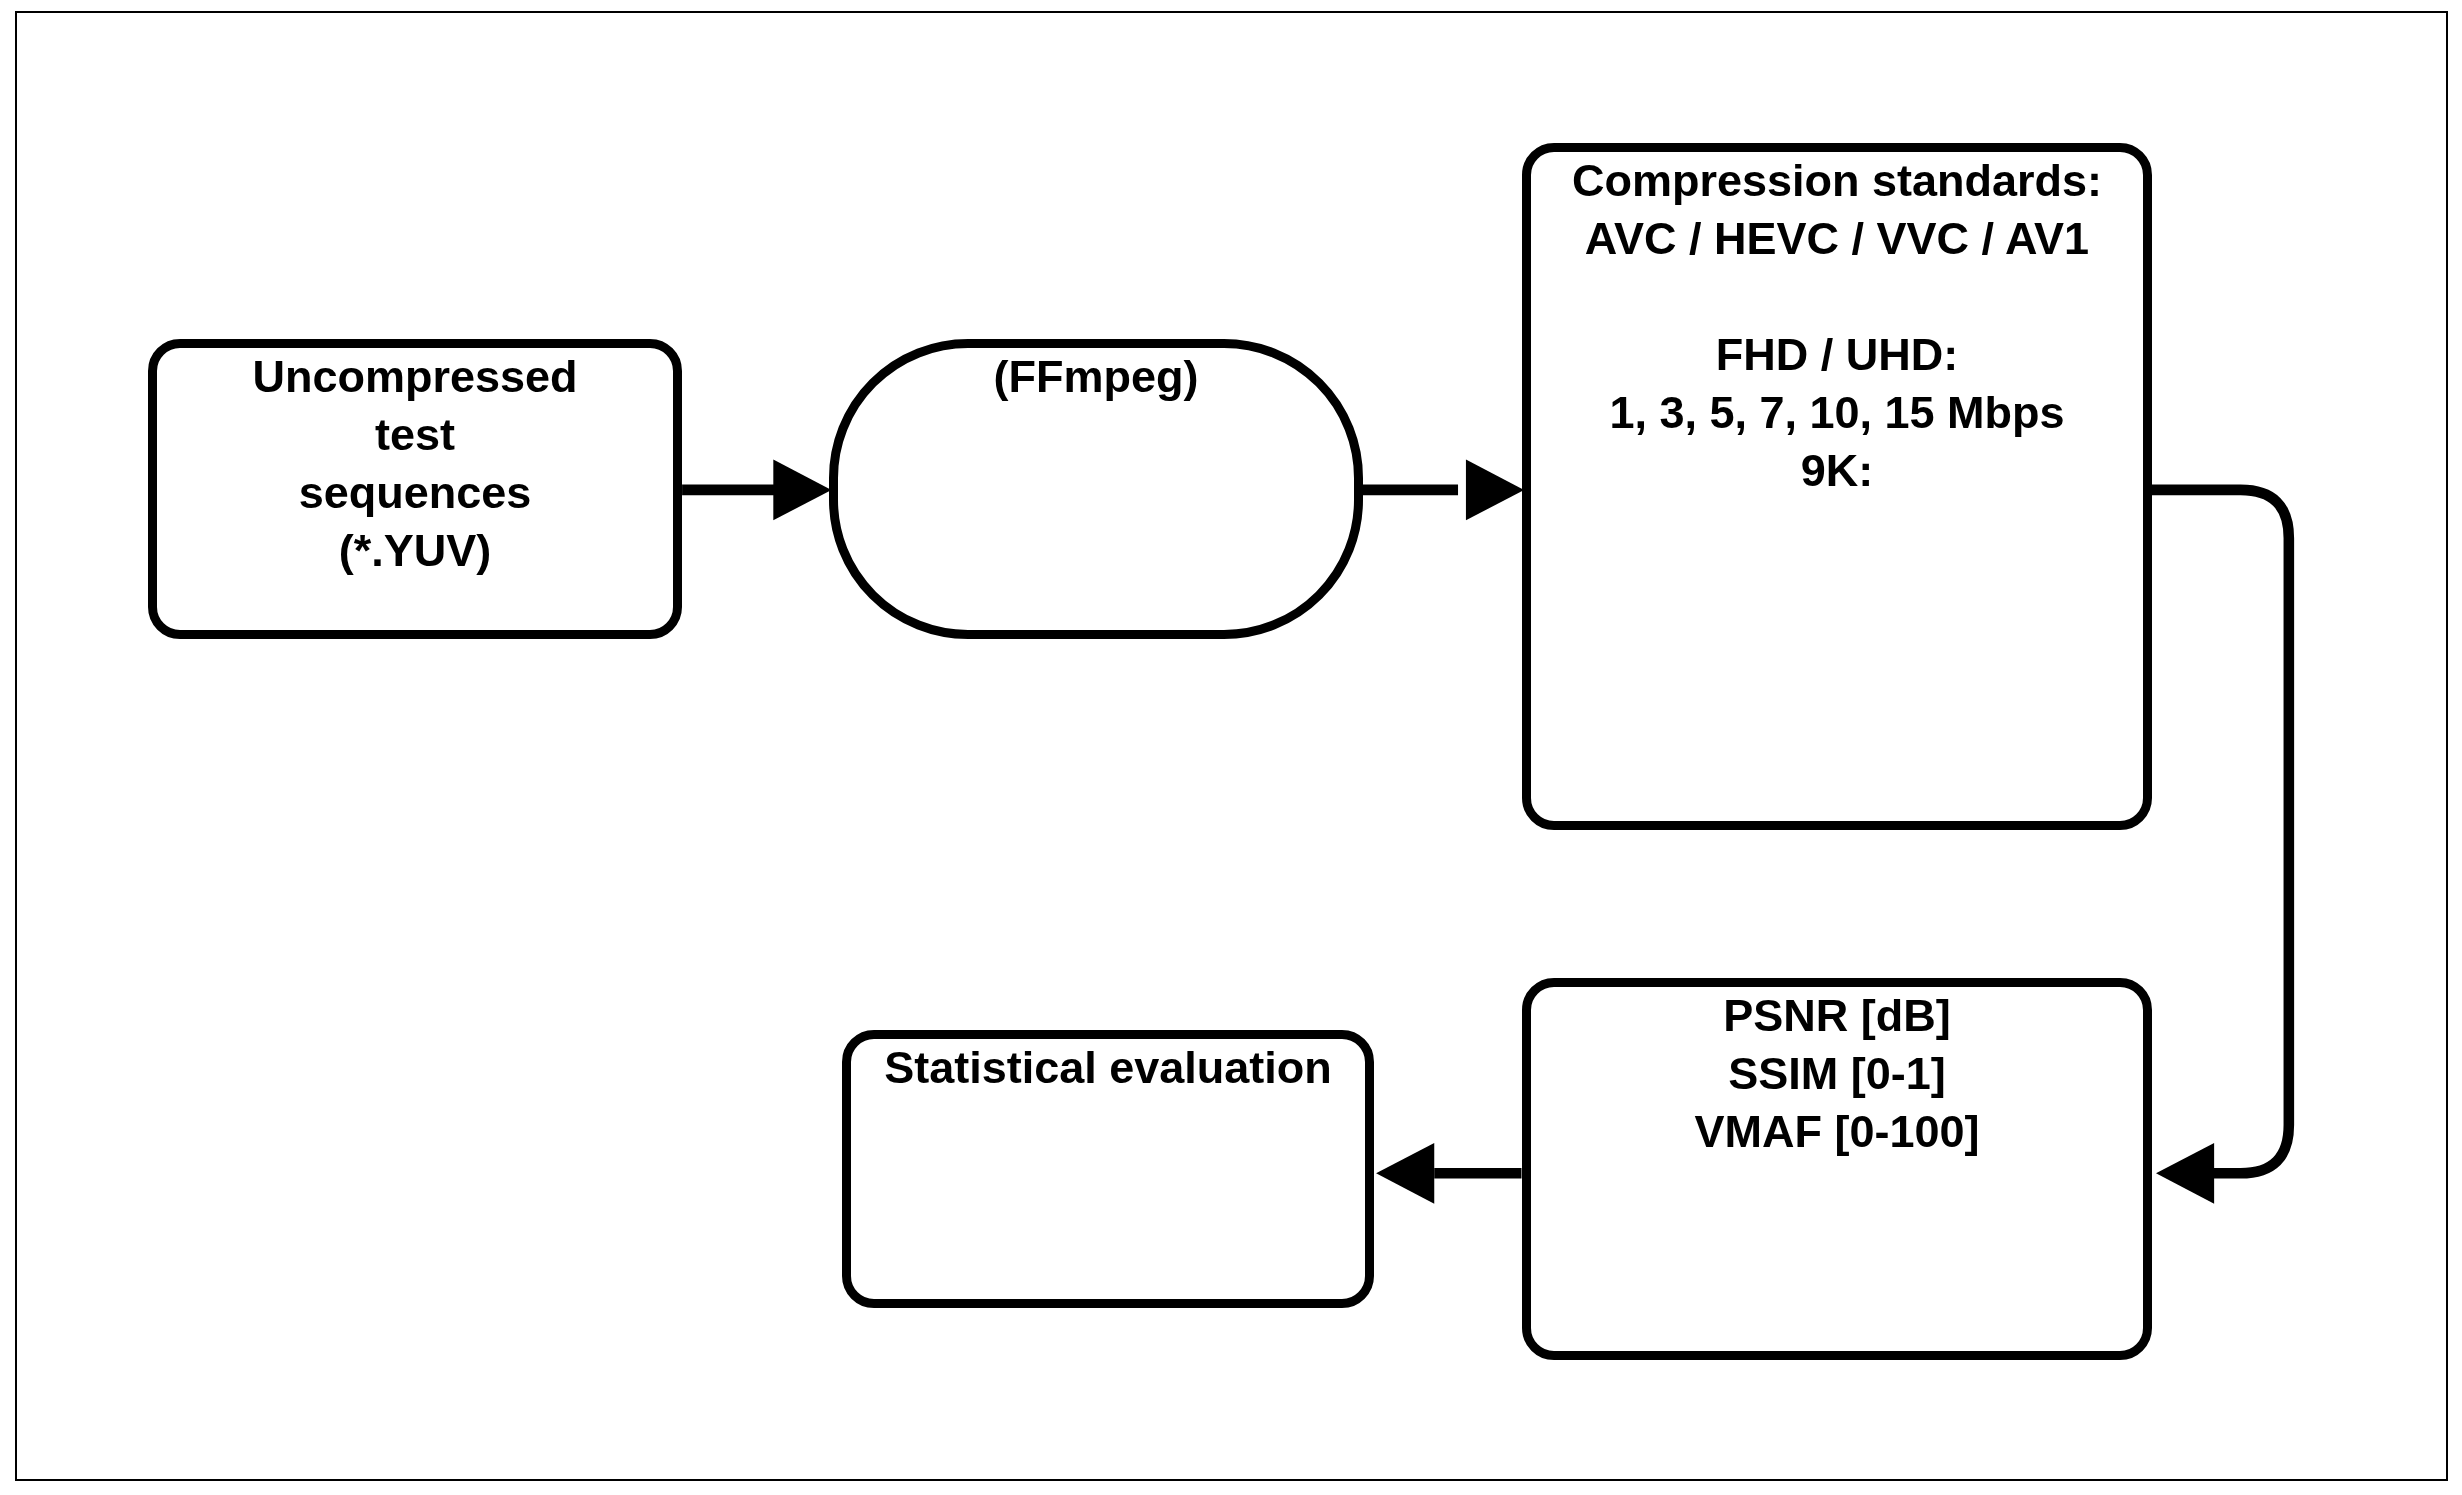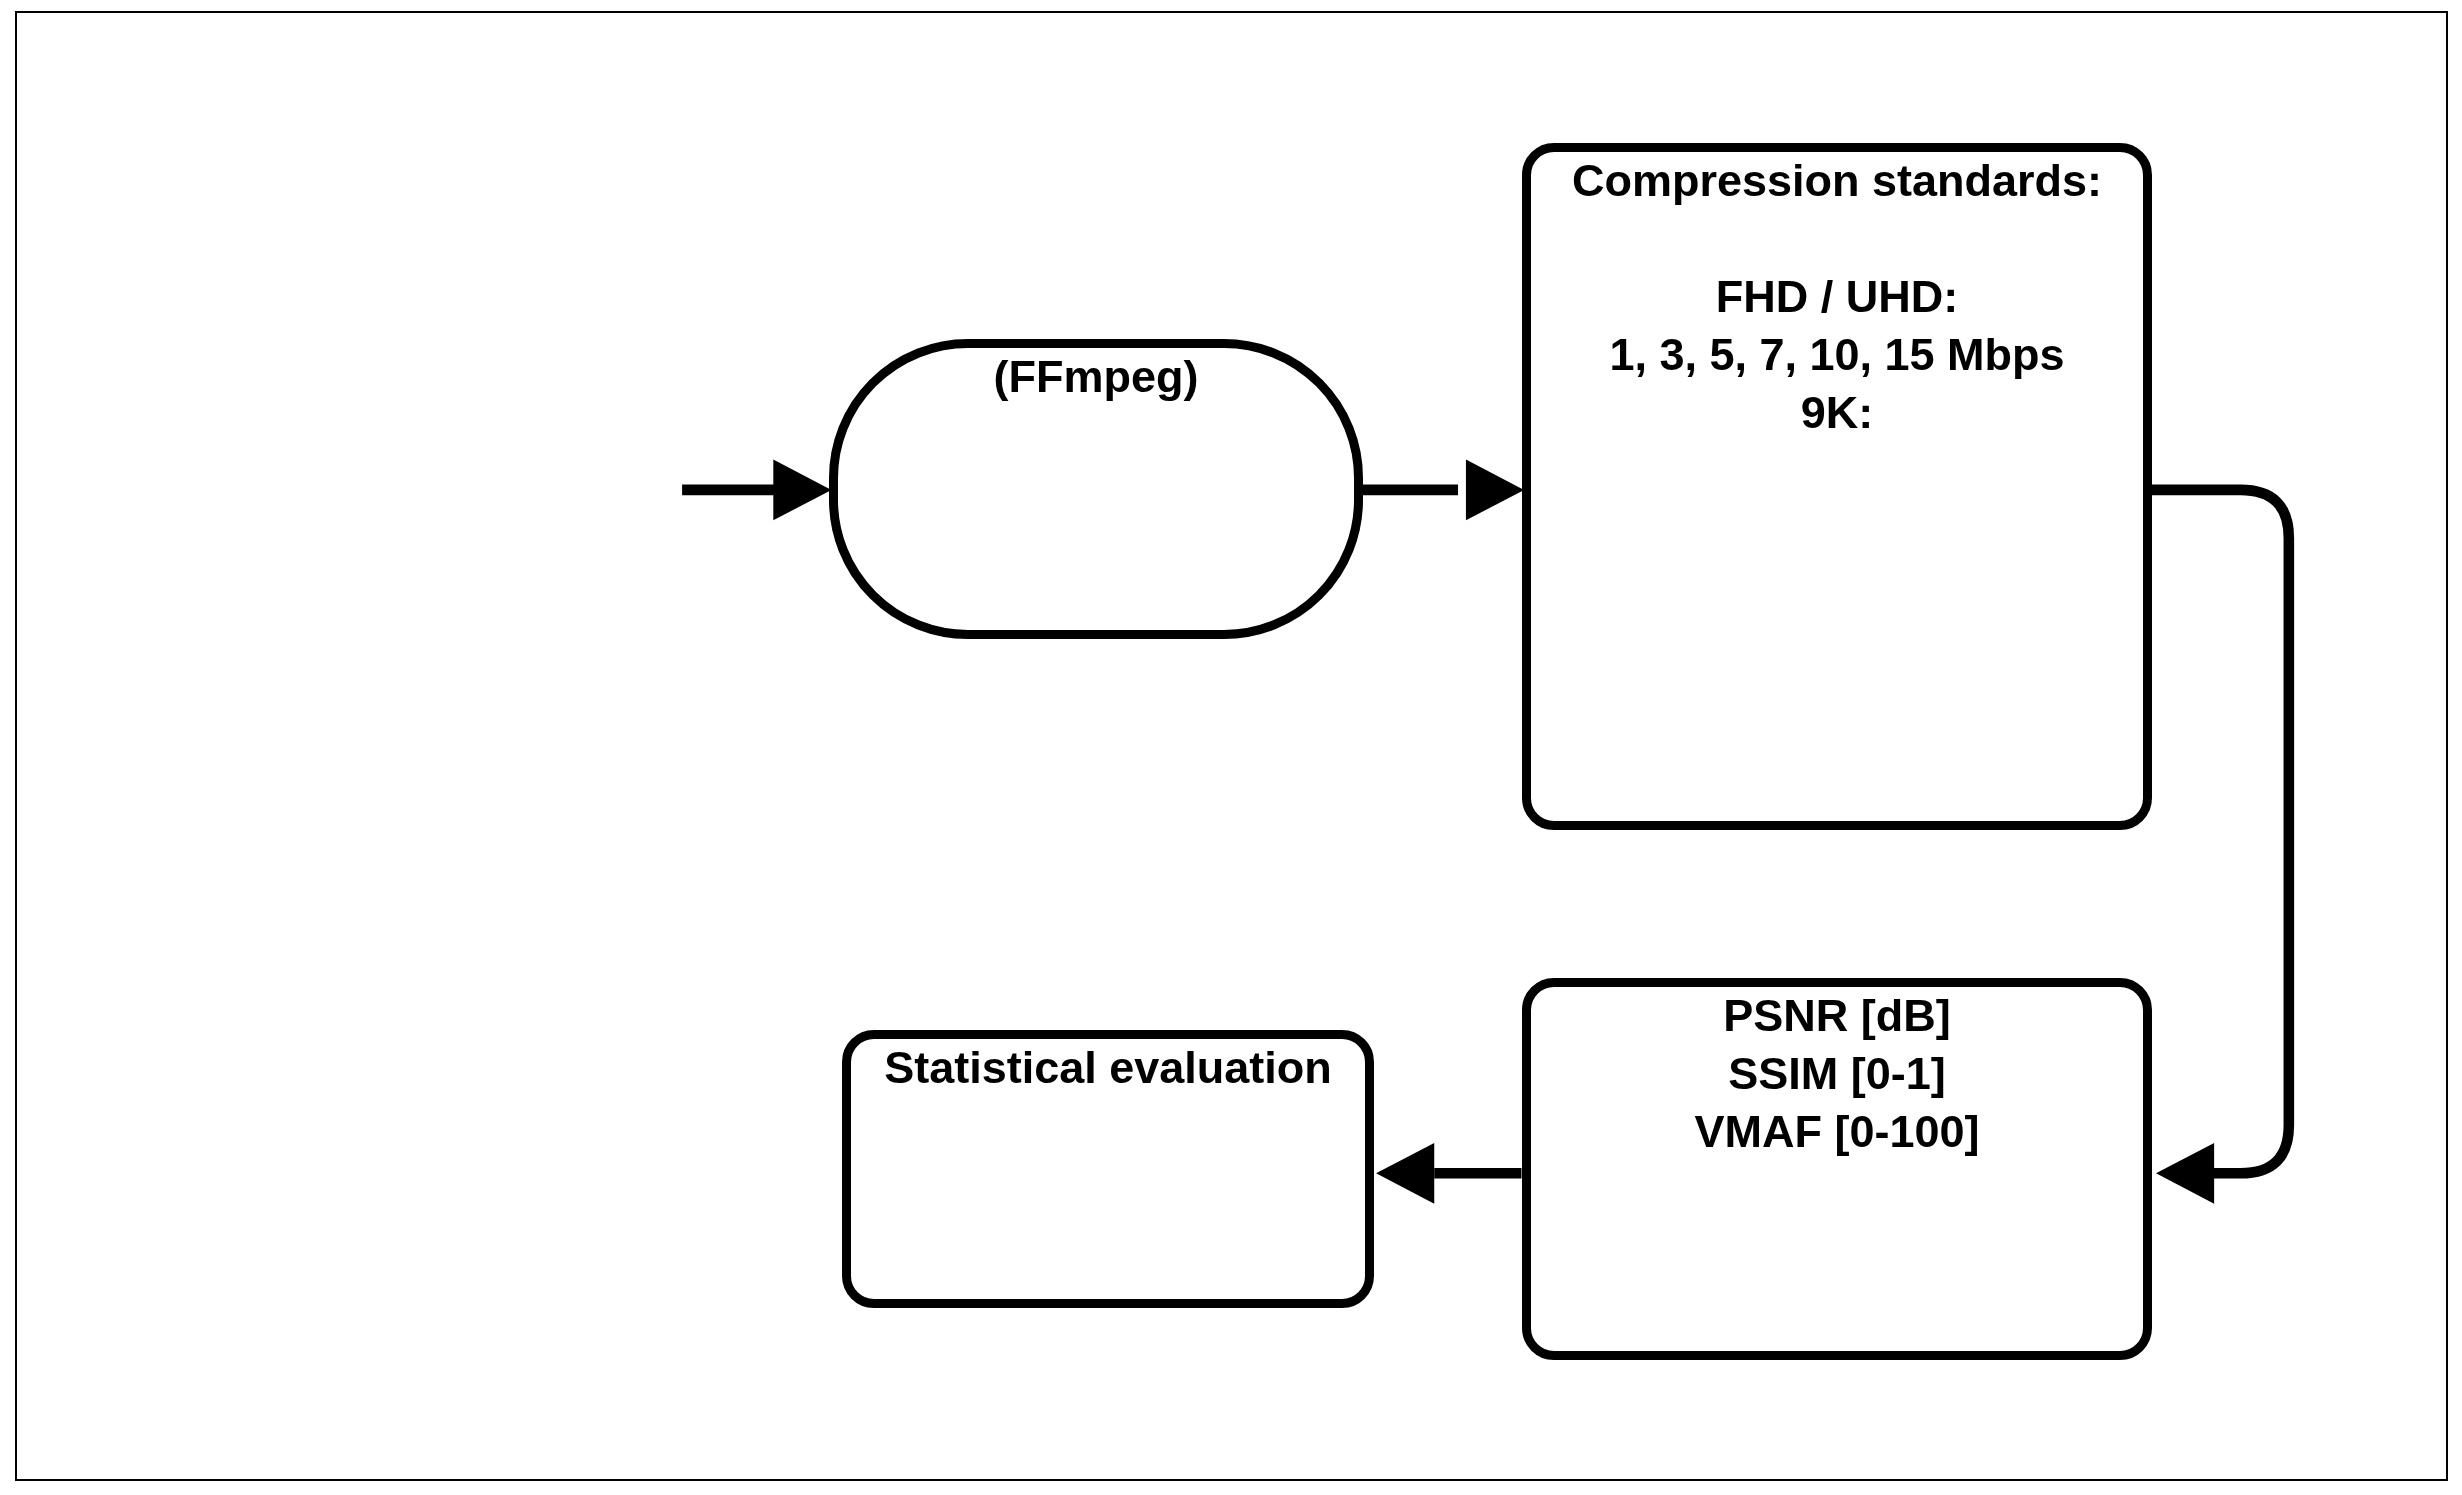--- a/index.html
+++ b/index.html
@@ -82,27 +82,34 @@
       <path d="M 3248 741 H 3390 Q 3463 741 3463 814 V 1702 Q 3463 1775 3390 1775 H 3348" stroke="#000000" stroke-width="16" fill="none"></path>
       <polygon points="3262,1775 3350,1729 3350,1821" fill="#000000"></polygon>
     </g>
 
     <g>
       <path d="M 2302 1775 H 2170" stroke="#000000" stroke-width="16" fill="none"></path>
       <polygon points="2082,1775 2170,1729 2170,1821" fill="#000000"></polygon>
     </g>
   </svg>
 
+  <div class="node rect" id="node-uncompressed">
+    <div class="line">Uncompressed</div>
+    <div class="line">test</div>
+    <div class="line">sequences</div>
+    <div class="line">(*.YUV)</div>
+  </div>
 
   <div class="node stadium" id="node-compression">
     <div class="line">(FFmpeg)</div>
   </div>
 
   <div class="node rect" id="node-standards">
     <div class="line">Compression standards:</div>
+    <div class="line">AVC / HEVC / VVC / AV1</div>
     <div class="line"></div>
     <div class="line">FHD / UHD:</div>
     <div class="line">1, 3, 5, 7, 10, 15 Mbps</div>
     <div class="line">9K:</div>
   </div>
 
   <div class="node rect" id="node-objective">
     <div class="line">PSNR [dB]</div>
     <div class="line">SSIM [0-1]</div>
     <div class="line">VMAF [0-100]</div>

